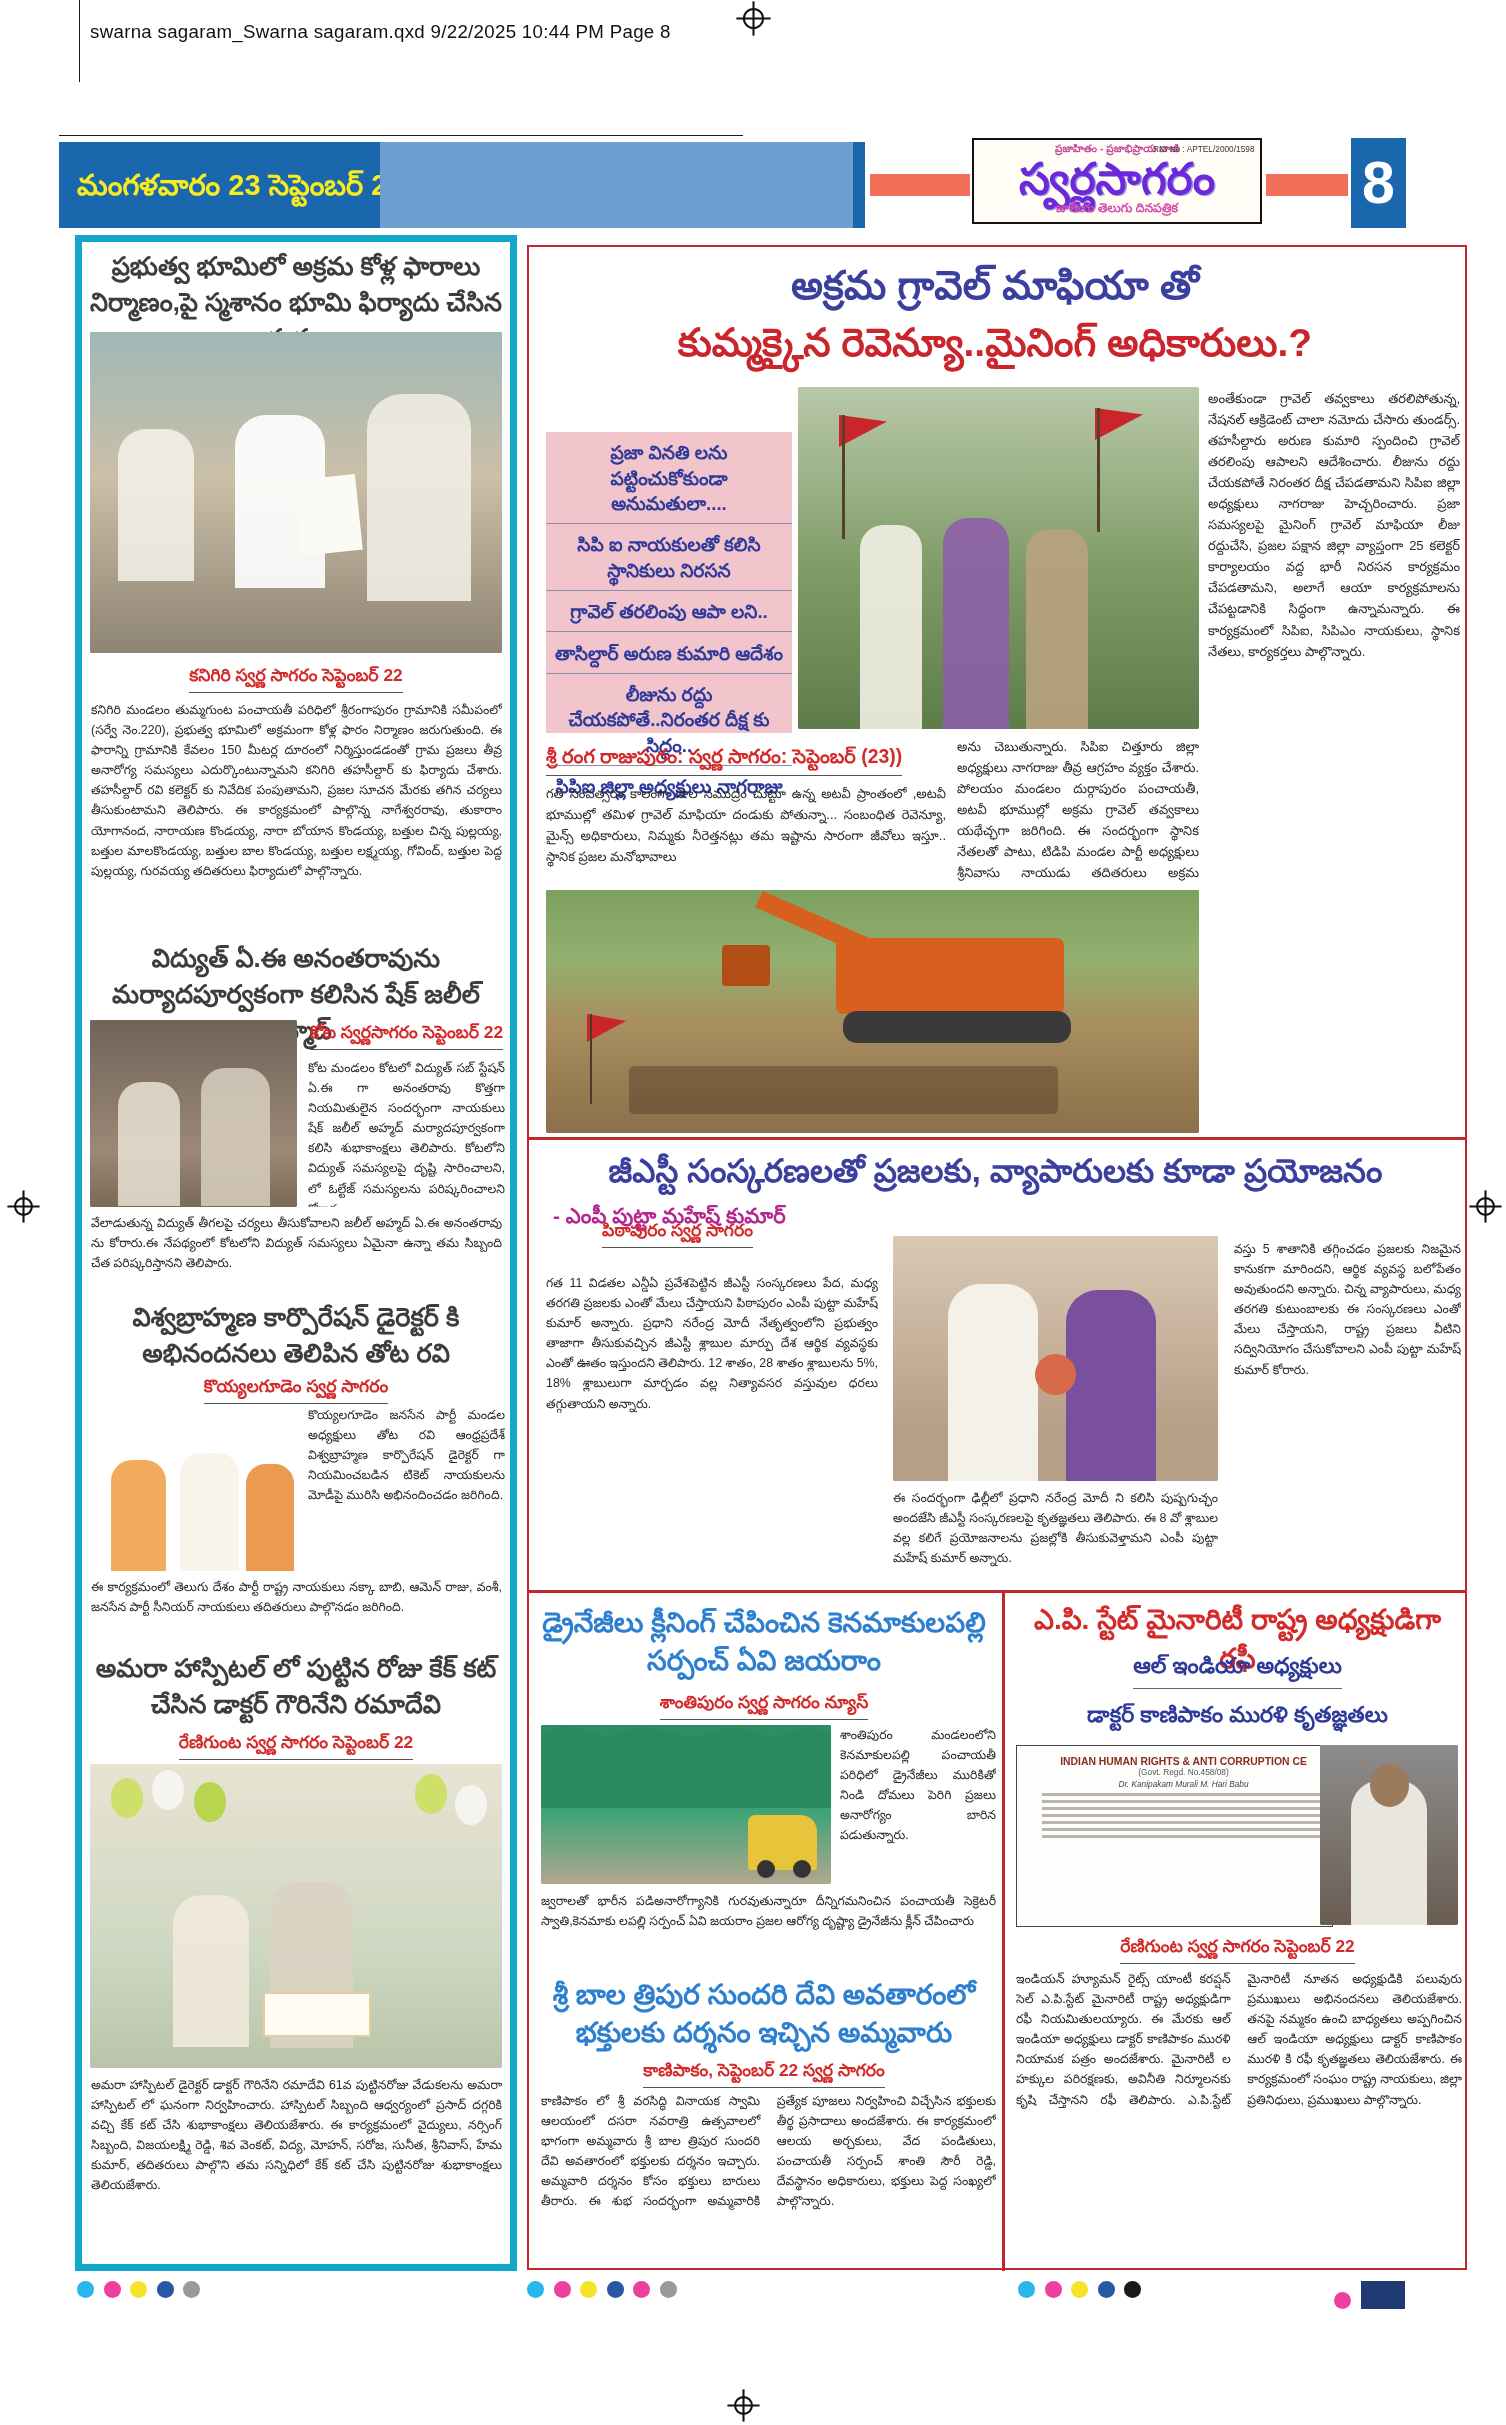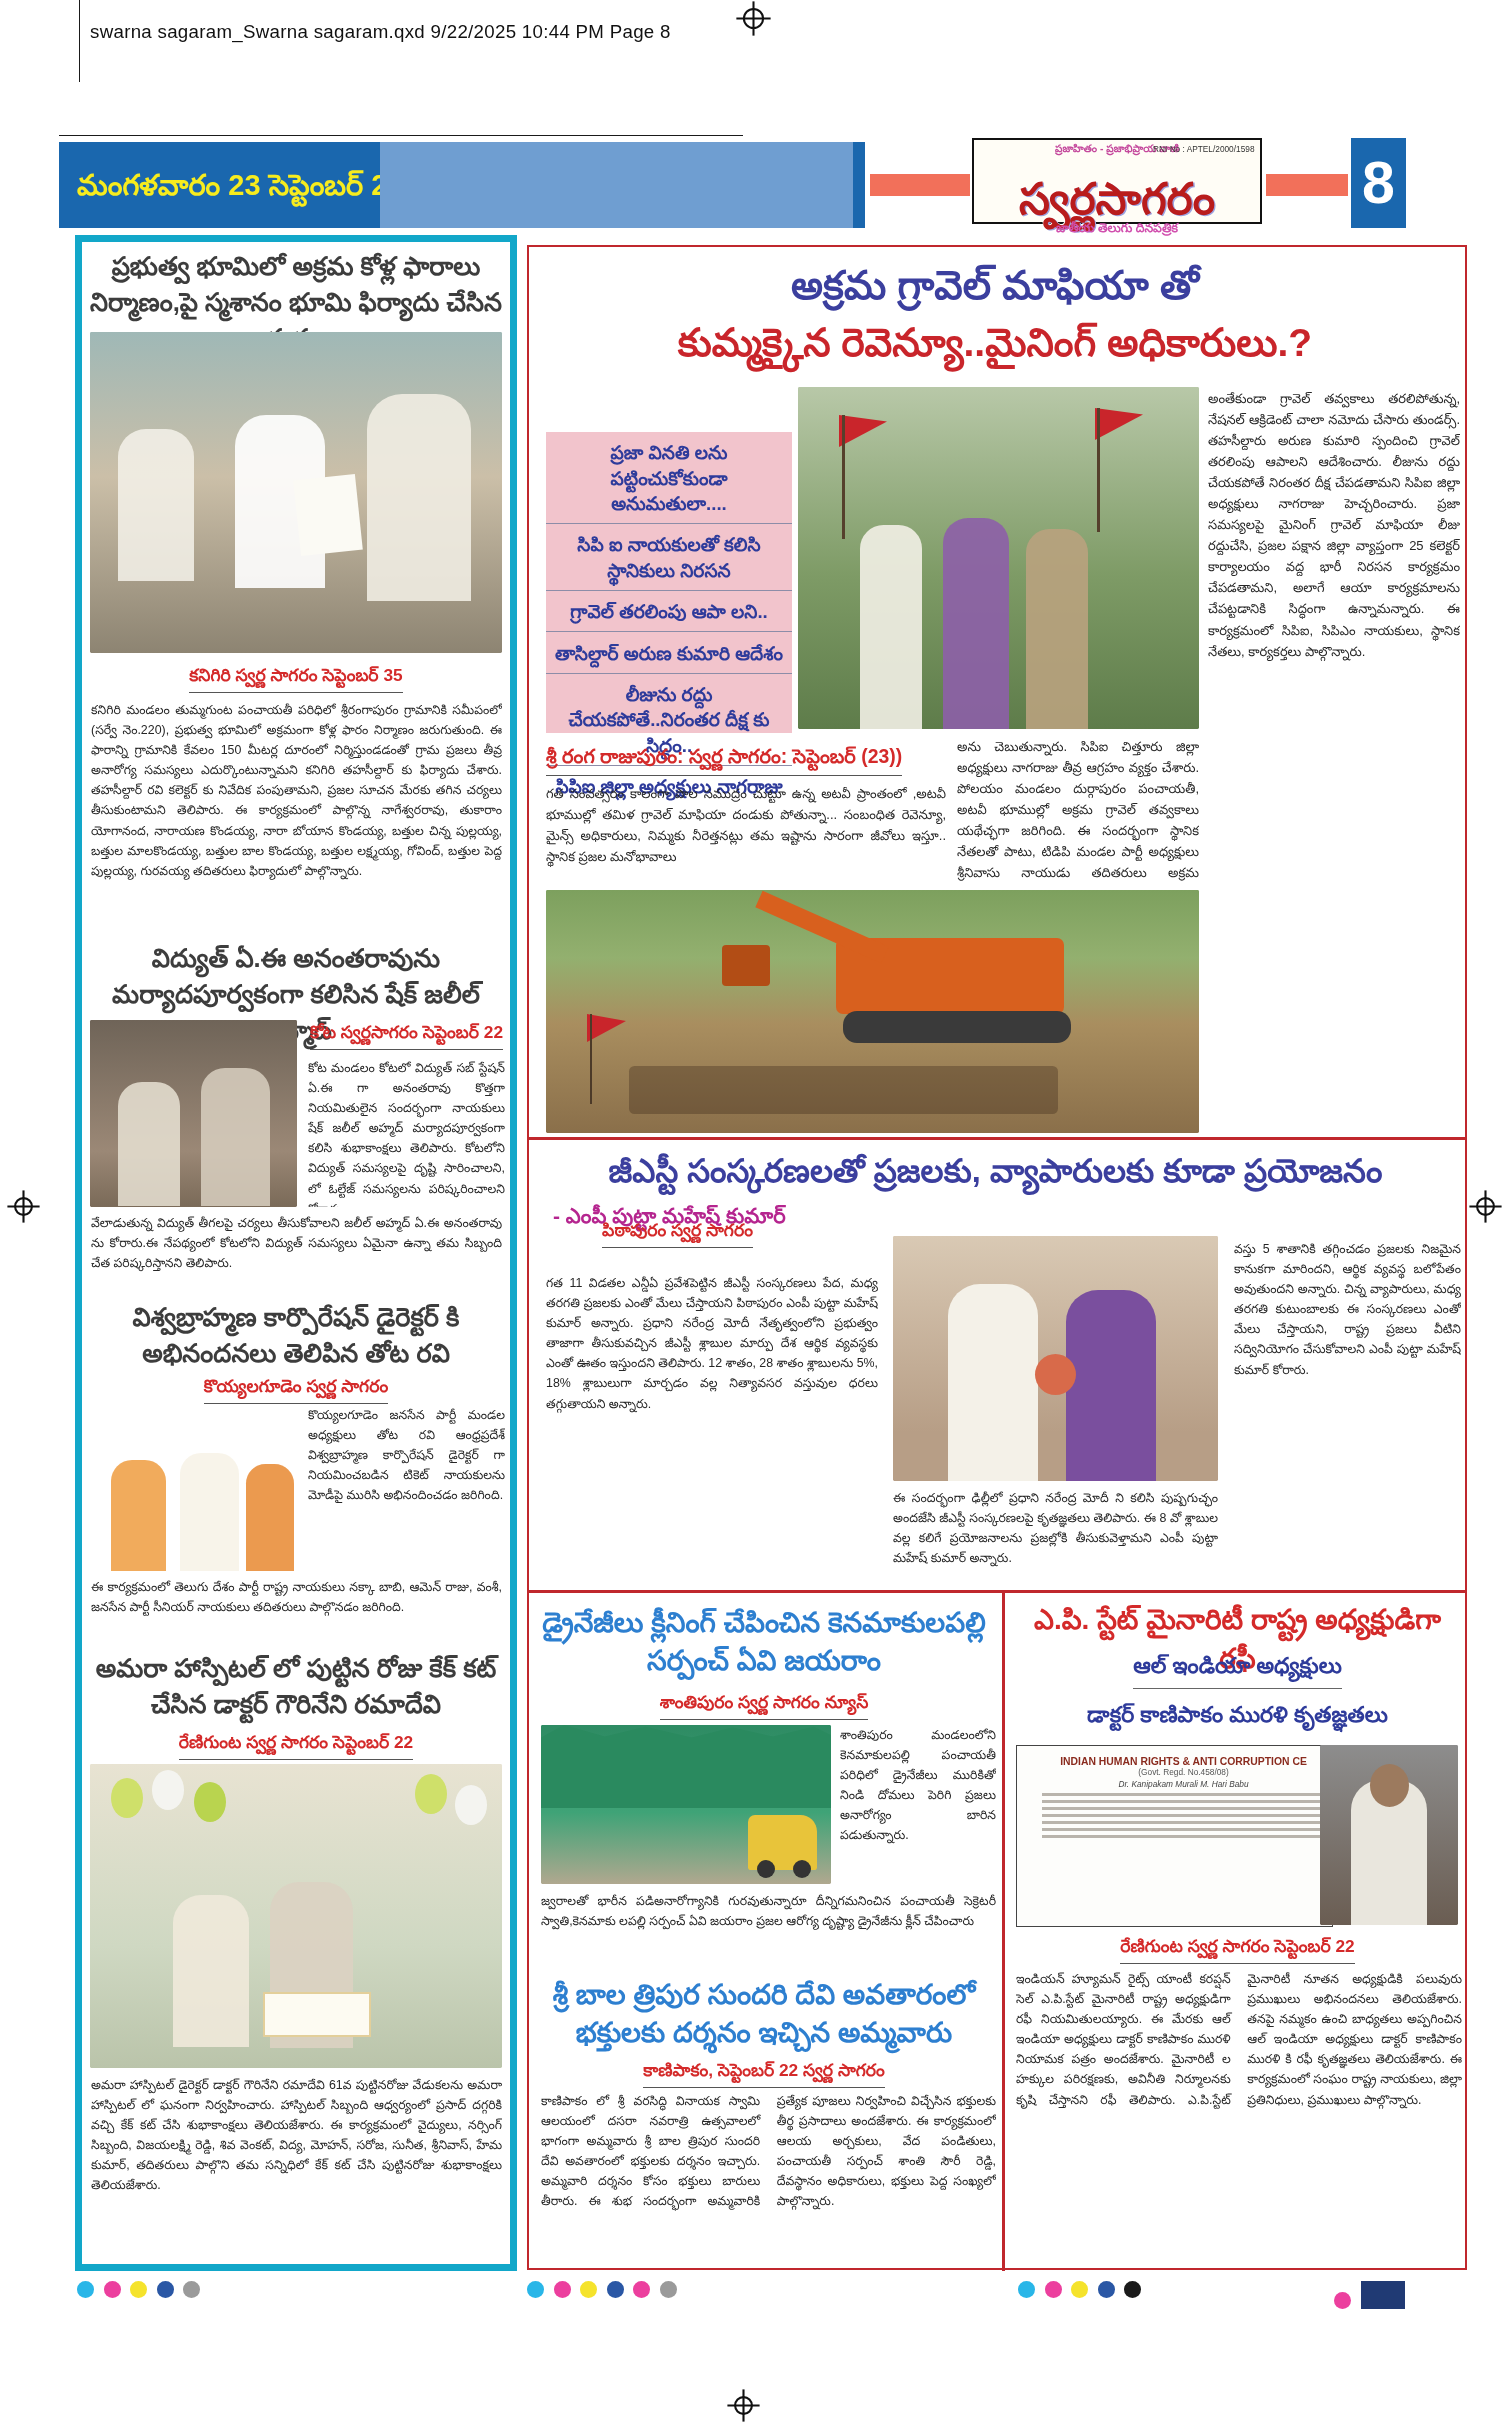--- a/index.html
+++ b/index.html
@@ -8,22 +8,22 @@
   .abs{position:absolute;}
   .hairline{background:#1a1a1a;}
   .print-line{font-size:18.7px;color:#111;letter-spacing:0.3px;}
   
   .datebar-dark{background:#1a67ae;}
   .datebar-light{background:#6f9ed1;}
   .date-text{color:#f7ec1e;font-weight:bold;font-size:29px;line-height:86px;padding-left:18px;white-space:nowrap;}
   .masthead{background:#fffdf6;border:2.8px solid #111;box-sizing:border-box;text-align:center;}
   .mast-tag-top{color:#c4489c;font-size:10.4px;font-weight:bold;margin-top:2.8px;}
   .mast-rni{position:absolute;top:4.1px;right:5.5px;color:#333;font-size:8.3px;}
-  .mast-title{color:#b91c1c;font-weight:bold;font-size:44px;line-height:1.0;
-              text-shadow:1.4px 1.4px 0 #9da3e0, -0.7px -0.7px 0 #ffffff;margin-top:20px;}
+  .mast-title{color:#6d28d9;font-weight:bold;font-size:44px;line-height:1.0;
+              text-shadow:1.4px 1.4px 0 #9da3e0, -0.7px -0.7px 0 #ffffff;}
   .mast-tag-bottom{color:#d14fae;font-size:12.4px;font-weight:bold;}
   .salmon{background:#f2705a;}
   .pagebox{background:#1a67ae;color:#fff;font-weight:bold;font-size:59px;text-align:center;line-height:90px;}
   
   .teal-box{border:7.6px solid #12a7c9;box-sizing:border-box;background:#fff;}
   .lhead{font-weight:bold;color:#3d3d3d;text-align:center;font-size:25.6px;line-height:1.4;}
   .dateline{color:#d42a2a;font-weight:bold;text-align:center;font-size:17.3px;}
   .dateline .u{display:inline-block;border-bottom:1.4px solid #555;padding-bottom:2.8px;}
   .btxt{font-size:12.4px;line-height:1.62;text-align:justify;color:#262626;overflow:hidden;}
   
@@ -84,21 +84,21 @@
 
   <div class="abs teal-box" style="left:75px;top:235px;width:442px;height:2036px"></div>
 
   <div class="abs lhead" style="left:90px;top:249px;width:412px;height:76px">ప్రభుత్వ భూమిలో అక్రమ కోళ్ల ఫారాలు నిర్మాణం,పై స్మశానం భూమి ఫిర్యాదు చేసిన గ్రామస్థులు</div>
   <div class="ph" style="left:90px;top:332px;width:412px;height:321px;background:linear-gradient(180deg,#9fb8b6 0%,#cbbfa8 45%,#8d8472 100%)">
     <span class="abs" style="left:28px;top:97px;width:76px;height:152px;background:#f4f2ea;border-radius:28px 28px 0 0;opacity:.85"></span>
     <span class="abs" style="left:145px;top:83px;width:90px;height:173px;background:#ffffff;border-radius:31px 31px 0 0;opacity:.9"></span>
     <span class="abs" style="left:277px;top:62px;width:104px;height:207px;background:#efece2;border-radius:35px 35px 0 0;opacity:.9"></span>
     <span class="abs" style="left:207px;top:145px;width:62px;height:76px;background:#fbfaf4;transform:rotate(-6deg)"></span>
   </div>
-  <div class="abs dateline" style="left:90px;top:665px;width:412px"><span class="u">కనిగిరి స్వర్ణ సాగరం సెప్టెంబర్ 35</span></div>
+  <div class="abs dateline" style="left:90px;top:665px;width:412px"><span class="u">కనిగిరి స్వర్ణ సాగరం సెప్టెంబర్ 22</span></div>
   <div class="abs btxt" style="left:91px;top:700px;width:411px;height:235px">కనిగిరి మండలం తుమ్మగుంట పంచాయతీ పరిధిలో శ్రీరంగాపురం గ్రామానికి సమీపంలో (సర్వే నెం.220), ప్రభుత్వ భూమిలో అక్రమంగా కోళ్ల ఫారం నిర్మాణం జరుగుతుంది. ఈ ఫారాన్ని గ్రామానికి కేవలం 150 మీటర్ల దూరంలో నిర్మిస్తుండడంతో గ్రామ ప్రజలు తీవ్ర అనారోగ్య సమస్యలు ఎదుర్కొంటున్నామని కనిగిరి తహసీల్దార్ కు ఫిర్యాదు చేశారు. తహసీల్దార్ రవి కలెక్టర్ కు నివేదిక పంపుతామని, ప్రజల సూచన మేరకు తగిన చర్యలు తీసుకుంటామని తెలిపారు. ఈ కార్యక్రమంలో పాల్గొన్న నాగేశ్వరరావు, తుకారాం యోగానంద, నారాయణ కొండయ్య, నారా బోయాన కొండయ్య, బత్తుల చిన్న పుల్లయ్య, బత్తుల మాలకొండయ్య, బత్తుల బాల కొండయ్య, బత్తుల లక్ష్మయ్య, గోవింద్, బత్తుల పెద్ద పుల్లయ్య, గురవయ్య తదితరులు ఫిర్యాదులో పాల్గొన్నారు.</div>
 
   <div class="abs lhead" style="left:90px;top:941px;width:412px;height:69px">విద్యుత్ ఏ.ఈ అనంతరావును మర్యాదపూర్వకంగా కలిసిన షేక్ జలీల్ అహ్మద్</div>
   <div class="ph" style="left:90px;top:1020px;width:207px;height:187px;background:linear-gradient(180deg,#6f6458,#9b8876 70%,#7a6a58)">
     <span class="abs" style="left:28px;top:62px;width:62px;height:124px;background:#e8e2d4;border-radius:24px 24px 0 0;opacity:.85"></span>
     <span class="abs" style="left:111px;top:48px;width:69px;height:138px;background:#d8cfc0;border-radius:24px 24px 0 0;opacity:.85"></span>
   </div>
   <div class="abs dateline" style="left:308px;top:1022px;width:197px"><span class="u">కోట స్వర్ణసాగరం సెప్టెంబర్ 22</span></div>
   <div class="abs btxt" style="left:308px;top:1058px;width:197px;height:149px">కోట మండలం కోటలో విద్యుత్ సబ్ స్టేషన్ ఏ.ఈ గా అనంతరావు కొత్తగా నియమితులైన సందర్భంగా నాయకులు షేక్ జలీల్ అహ్మద్ మర్యాదపూర్వకంగా కలిసి శుభాకాంక్షలు తెలిపారు. కోటలోని విద్యుత్ సమస్యలపై దృష్టి సారించాలని, లో ఓల్టేజ్ సమస్యలను పరిష్కరించాలని కోరారు.</div>
   <div class="abs btxt" style="left:91px;top:1213px;width:411px;height:79px">వేలాడుతున్న విద్యుత్ తీగలపై చర్యలు తీసుకోవాలని జలీల్ అహ్మద్ ఏ.ఈ అనంతరావు ను కోరారు.ఈ నేపథ్యంలో కోటలోని విద్యుత్ సమస్యలు ఏమైనా ఉన్నా తమ సిబ్బంది చేత పరిష్కరిస్తానని తెలిపారు.</div>

